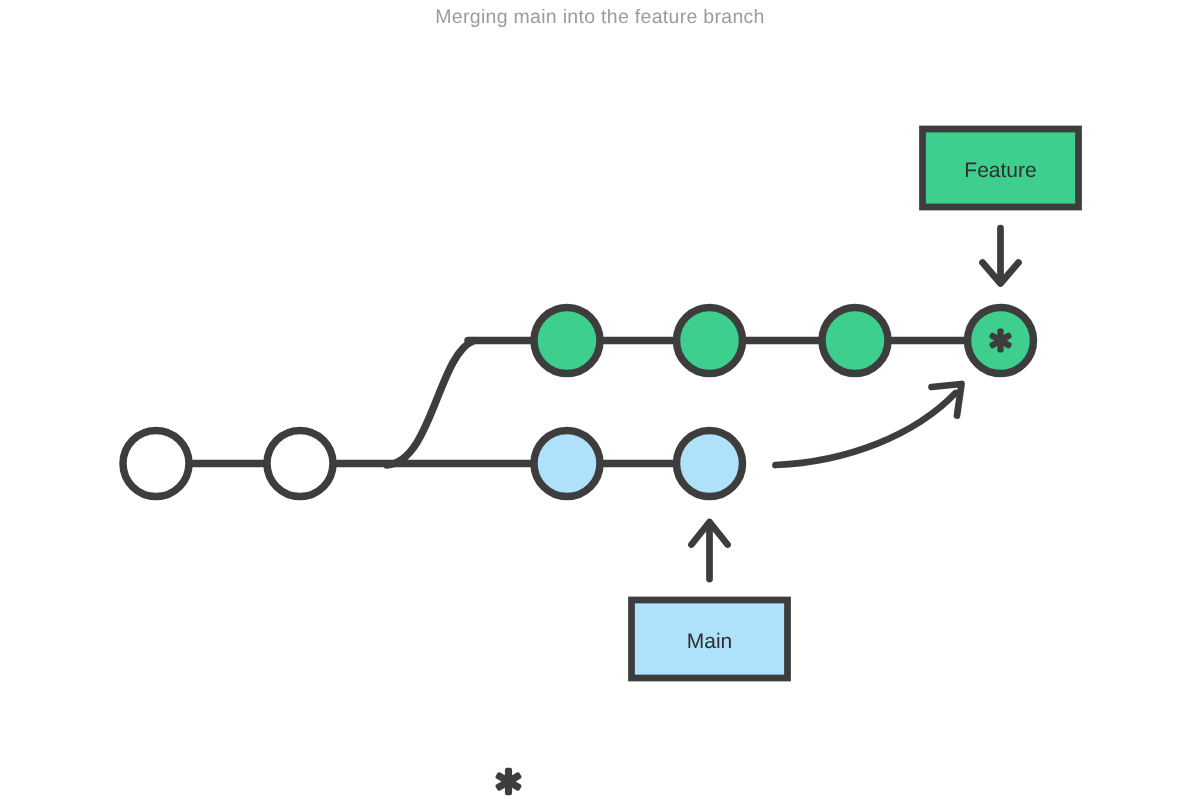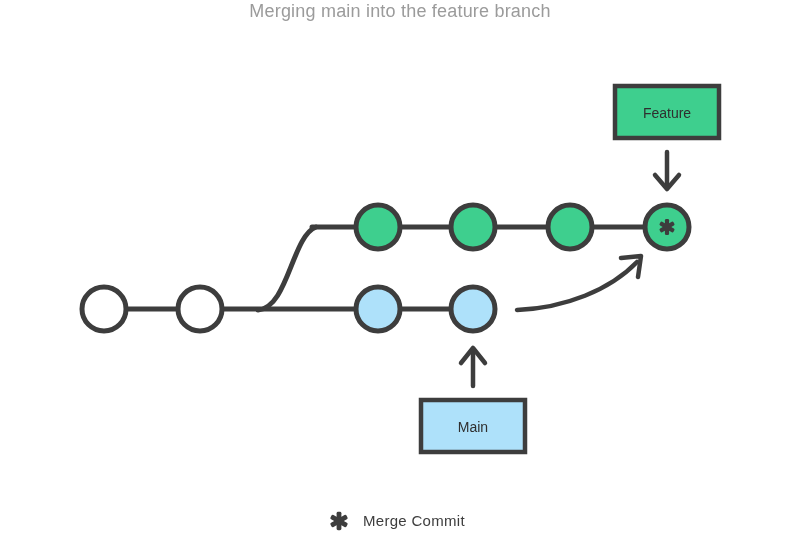--- a/index.html
+++ b/index.html
@@ -19,21 +19,21 @@
     top: 0; left: 0;
     width: 800px;
     height: 536px;
   }
   .title {
     position: absolute;
     top: 0;
     left: 0;
     width: 800px;
     text-align: center;
-    font-size: 18px;
+    font-size: 13px;
     color: #9b9b9b;
     letter-spacing: 0.2px;
     line-height: 20px;
     padding-top: 1px;
   }
   svg.canvas {
     position: absolute;
     top: 0;
     left: 0;
     width: 800px;
@@ -124,15 +124,14 @@
       <path d="M 473 386 L 473 349" stroke="#3d3d3d" stroke-width="4.5" fill="none" stroke-linecap="round"></path>
       <path d="M 461 363 L 473 348 L 485 363" stroke="#3d3d3d" stroke-width="4.5" fill="none" stroke-linecap="round" stroke-linejoin="round"></path>
     </g>
 
     <g transform="translate(339,521) scale(0.92)" fill="#3d3d3d">
       <use href="#asterisk-glyph"></use>
     </g>
 
   </svg>
 
-  <div class="legend-label" style="left:363px; top:512px;">Merge Commit</div>
 
 </div>
 
 </body></html>

